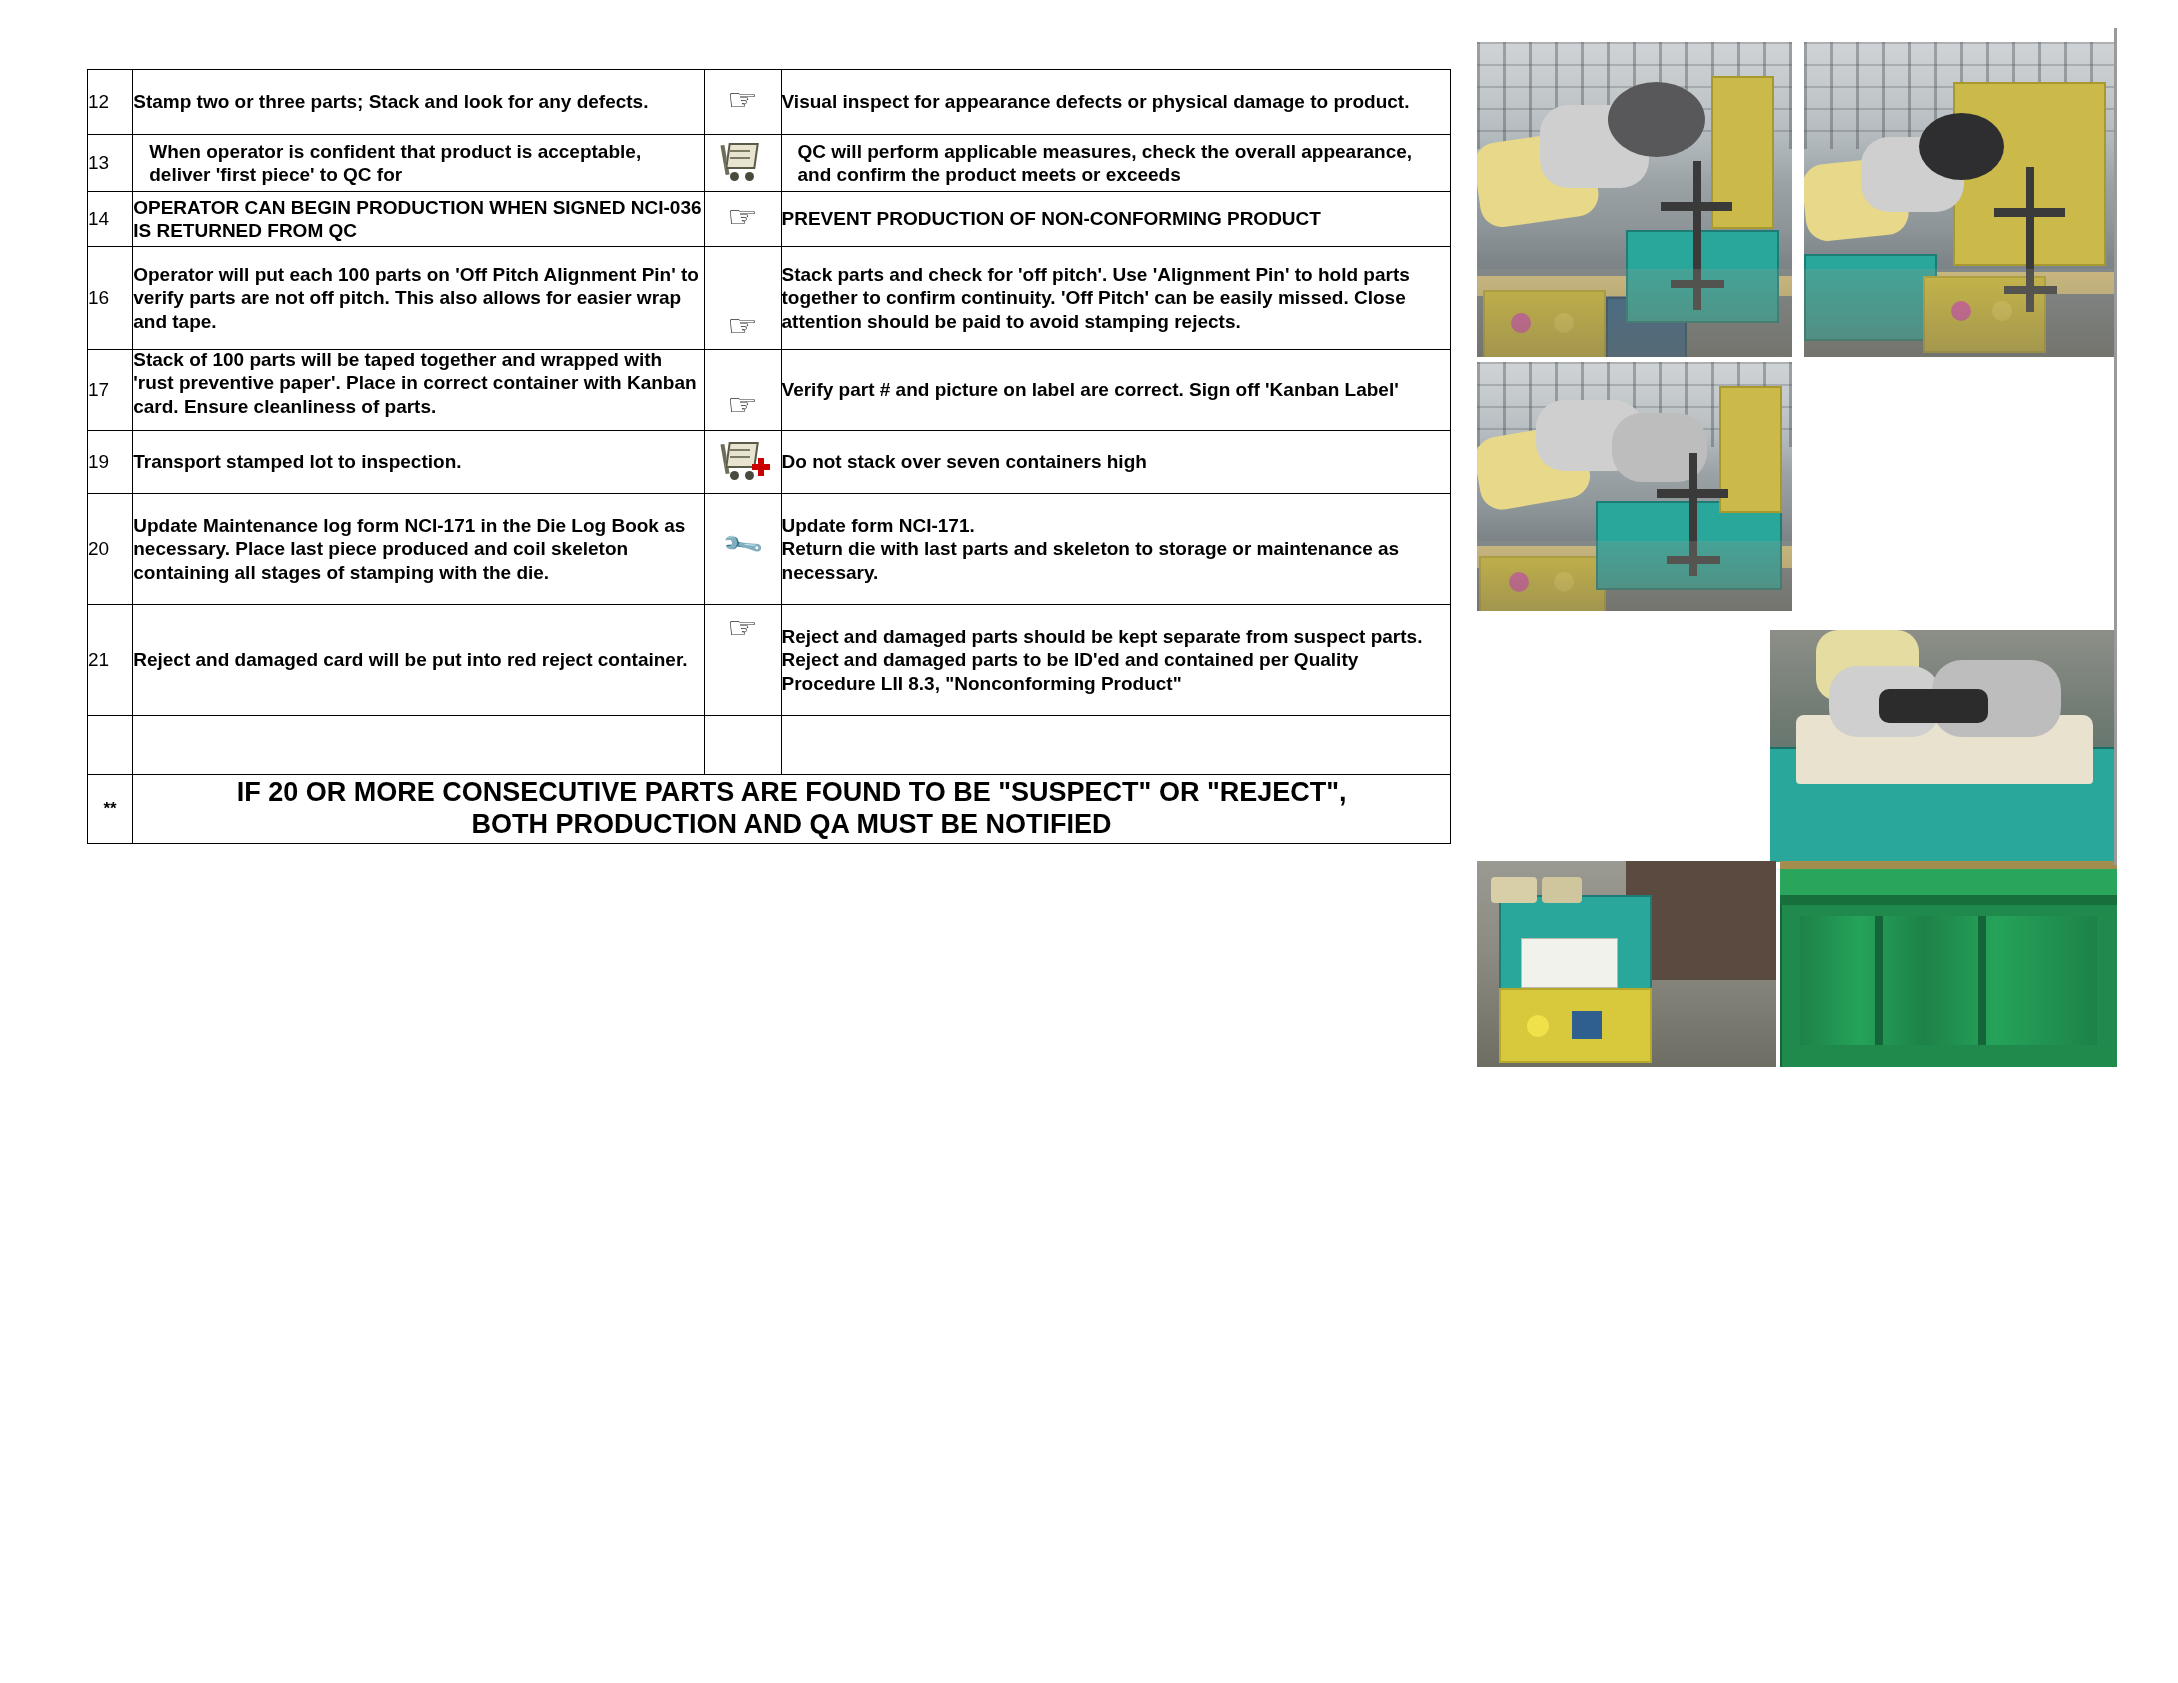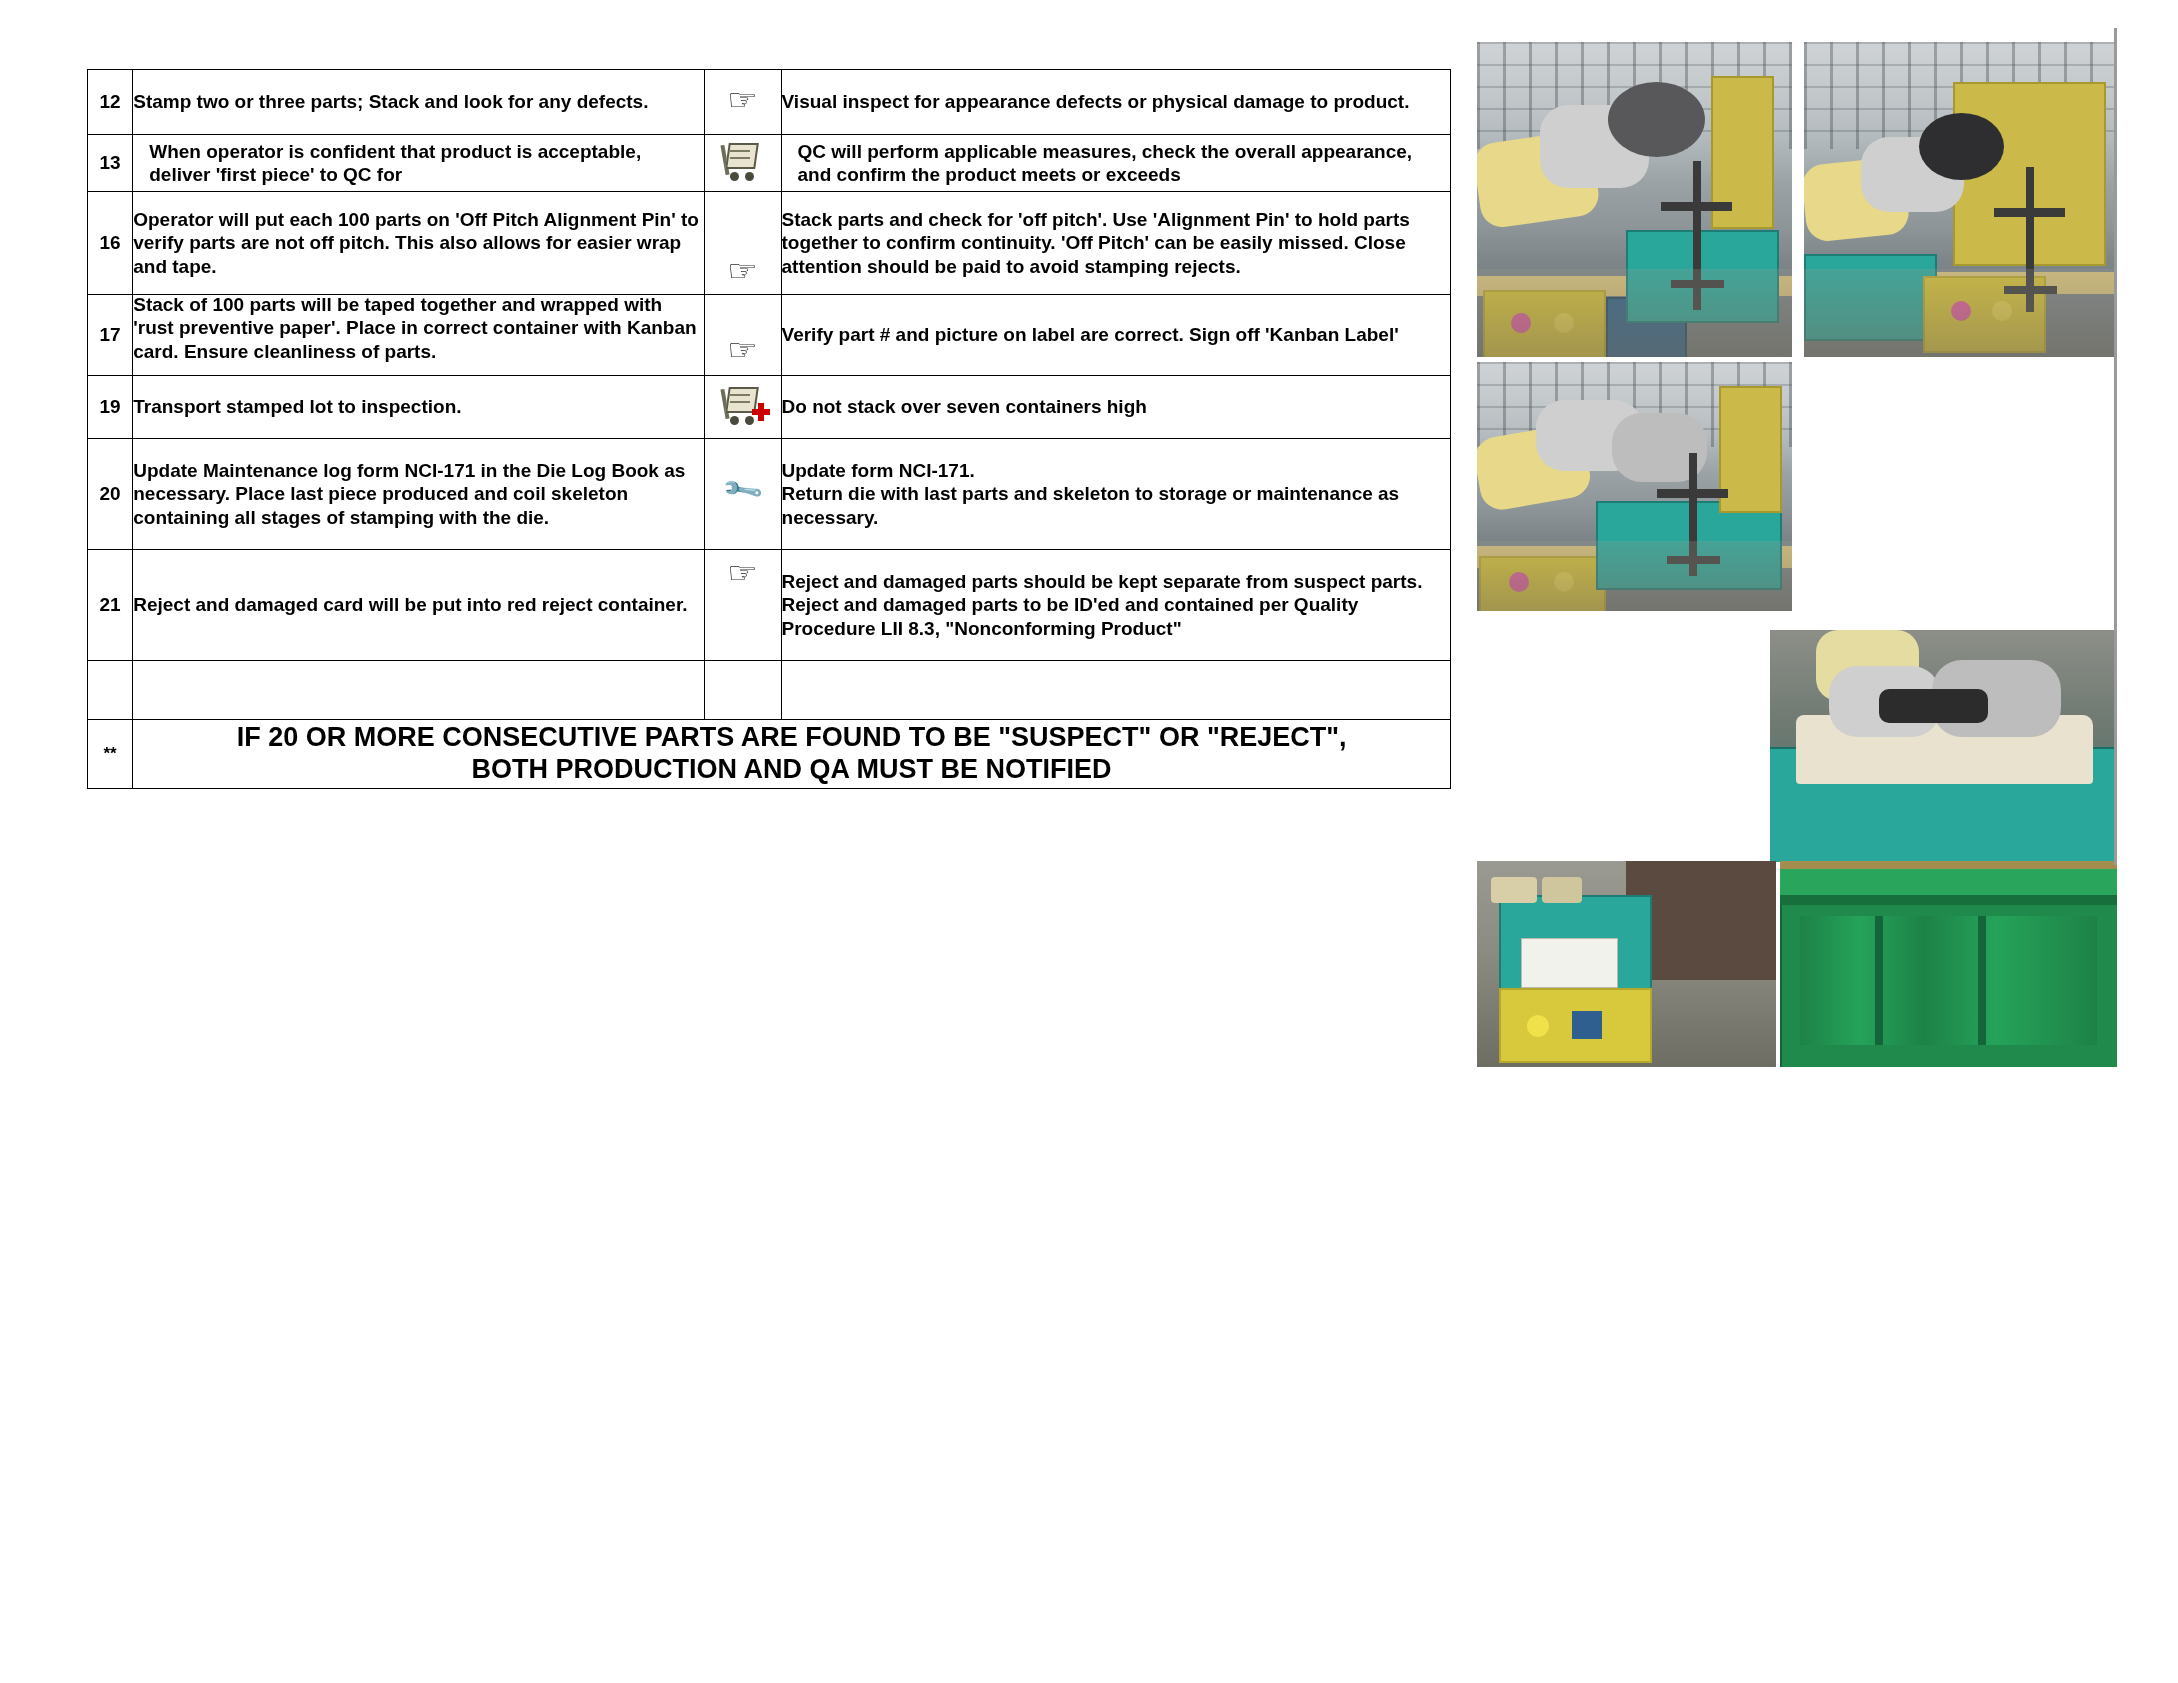--- a/index.html
+++ b/index.html
@@ -31,23 +31,22 @@
     border-collapse: collapse;
     table-layout: fixed;
   }
   #sheet td {
     border: 1.5px solid #000;
     vertical-align: middle;
     padding: 0;
   }
   .c-num {
     width: 44px;
-    text-align: center;
     font-size: 19px;
-    font-weight: bold;
+    font-weight: normal;
     color: #000;
   }
   .c-step {
     width: 568px;
     padding: 6px 9px 6px 9px;
     font-size: 19px;
     font-weight: bold;
     line-height: 1.22;
     overflow: hidden;
   }
@@ -251,20 +250,28 @@
               <span class="wheel" style="left:9px"></span>
               <span class="wheel" style="left:24px"></span>
             </span>
           </span>
         </td>
         <td class="c-chk">
           <div class="clip">QC will perform applicable measures, check the overall appearance, and confirm the product meets or exceeds</div>
         </td>
       </tr>
 
+      <tr style="height:55px">
+        <td class="c-num">14</td>
+        <td class="c-step">OPERATOR CAN BEGIN PRODUCTION WHEN SIGNED NCI-036 IS RETURNED FROM QC</td>
+        <td class="c-icon">
+          <span class="icon-wrap"><span class="ic-hand">☞</span></span>
+        </td>
+        <td class="c-chk">PREVENT PRODUCTION OF NON-CONFORMING PRODUCT</td>
+      </tr>
 
 
       <tr style="height:103px">
         <td class="c-num">16</td>
         <td class="c-step">Operator will put each 100 parts on 'Off Pitch Alignment Pin' to verify parts are not off pitch.  This also allows for easier wrap and tape.</td>
         <td class="c-icon" style="vertical-align:bottom;padding-bottom:4px">
           <span class="icon-wrap"><span class="ic-hand">☞</span></span>
         </td>
         <td class="c-chk">Stack parts and check for 'off pitch'.  Use 'Alignment Pin' to hold parts together to confirm continuity.  'Off Pitch' can be easily missed.  Close attention should be paid to avoid stamping rejects.</td>
       </tr>

